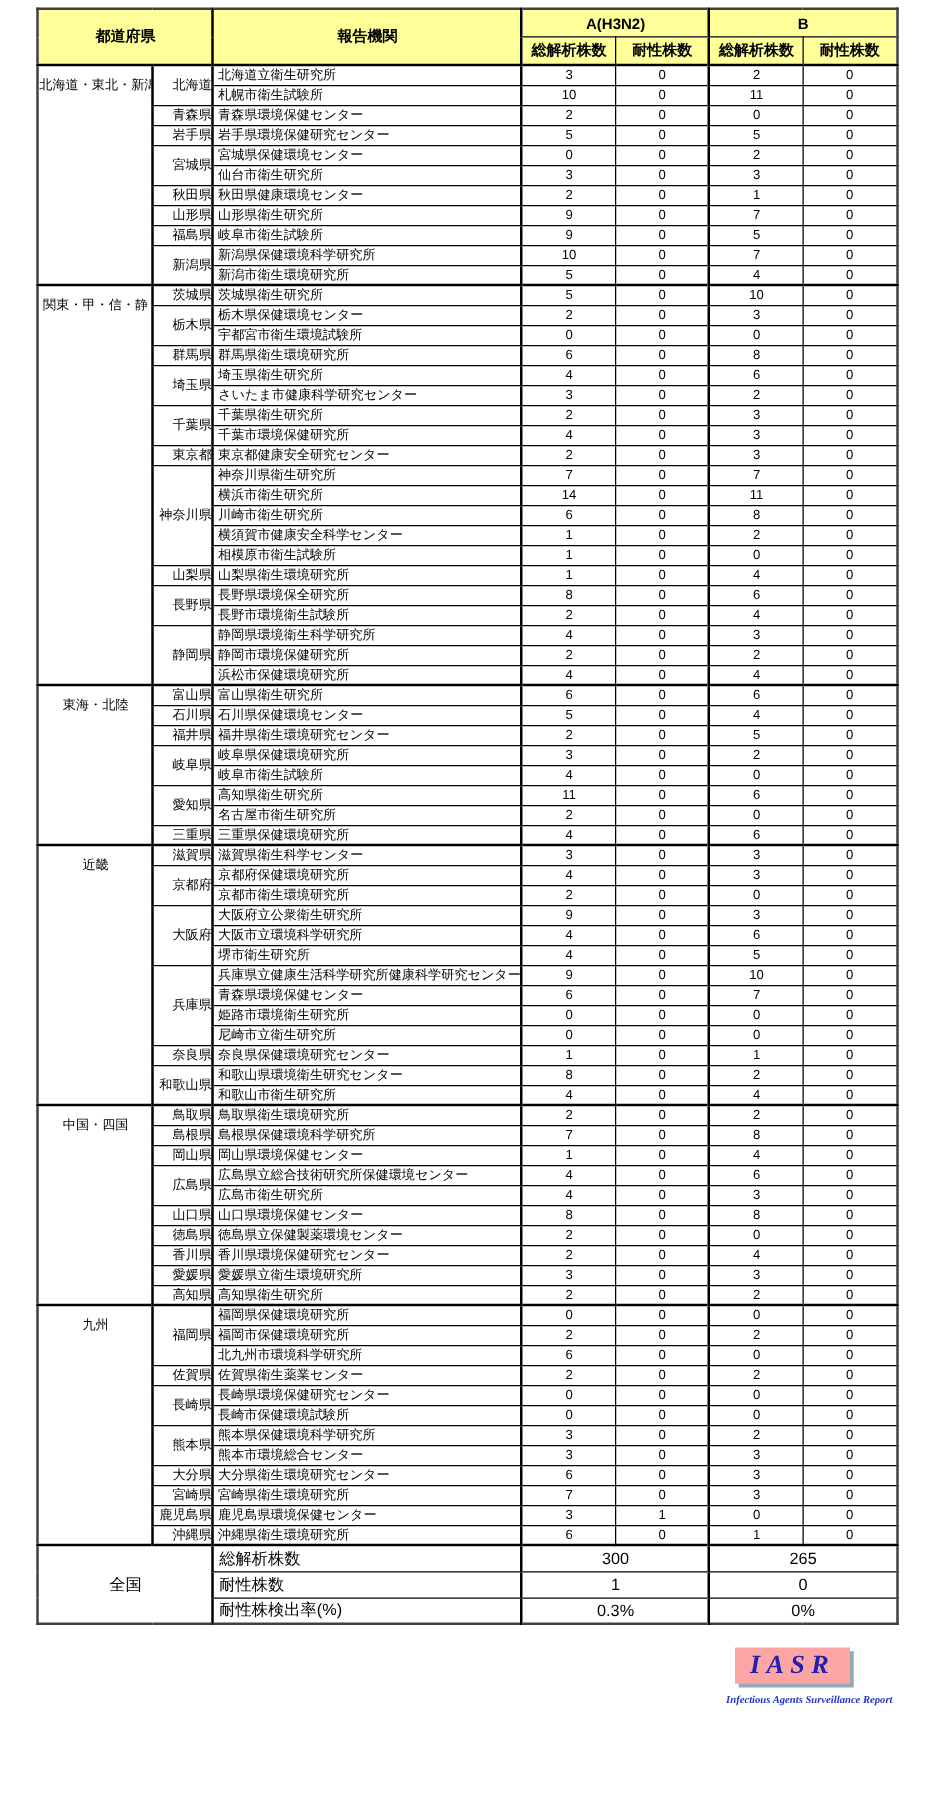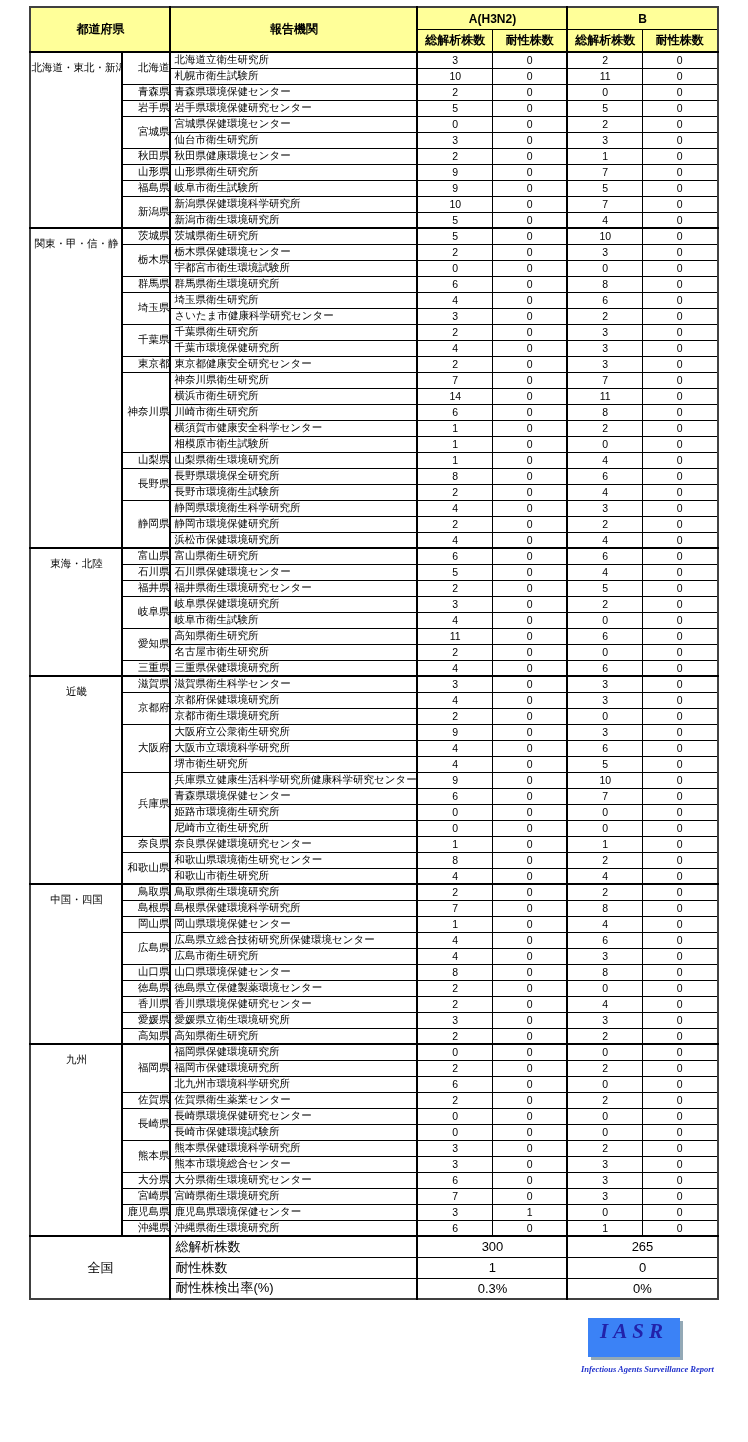--- a/index.html
+++ b/index.html
@@ -17,21 +17,21 @@
   td.num-cell { text-align:center; font-size:10.5px; }
   .bl-thick { border-left-width:2px !important; }
   tr.region-start td { border-top-width:2px; }
   tr.nat-row { height:21px; }
   tr.nat-row td { font-size:13px; }
   tr.nat-first td { border-top-width:2px; }
   td.nat-region { text-align:center; font-size:13px; }
   td.nat-label { text-align:left; padding-left:4px; }
   td.nat-val { text-align:center; }
   .logo-wrap { width:160px; margin:18px 34px 0 auto; text-align:center; }
-  .logo-box { display:inline-block; background:#3b82f6; padding:1px 12px 13px 12px; box-shadow:3px 3px 0 #93A9B6; cursor:pointer; }
+  .logo-box { display:inline-block; background:#fca5a5; padding:1px 12px 3px 12px; box-shadow:3px 3px 0 #93A9B6; cursor:pointer; }
   .logo-text { font-family:"Liberation Serif","DejaVu Serif",serif; font-style:italic; font-weight:bold; font-size:21px; color:#2222AA; letter-spacing:5px; }
   .logo-sub { margin-top:7px; font-family:"Liberation Serif","DejaVu Serif",serif; font-style:italic; font-weight:bold; font-size:8.5px; color:#2233CC; white-space:nowrap;text-align:right; }
 </style>
 </head>
 <body>
 
 <div class="page">
 
   <table class="rpt">
     <colgroup>

